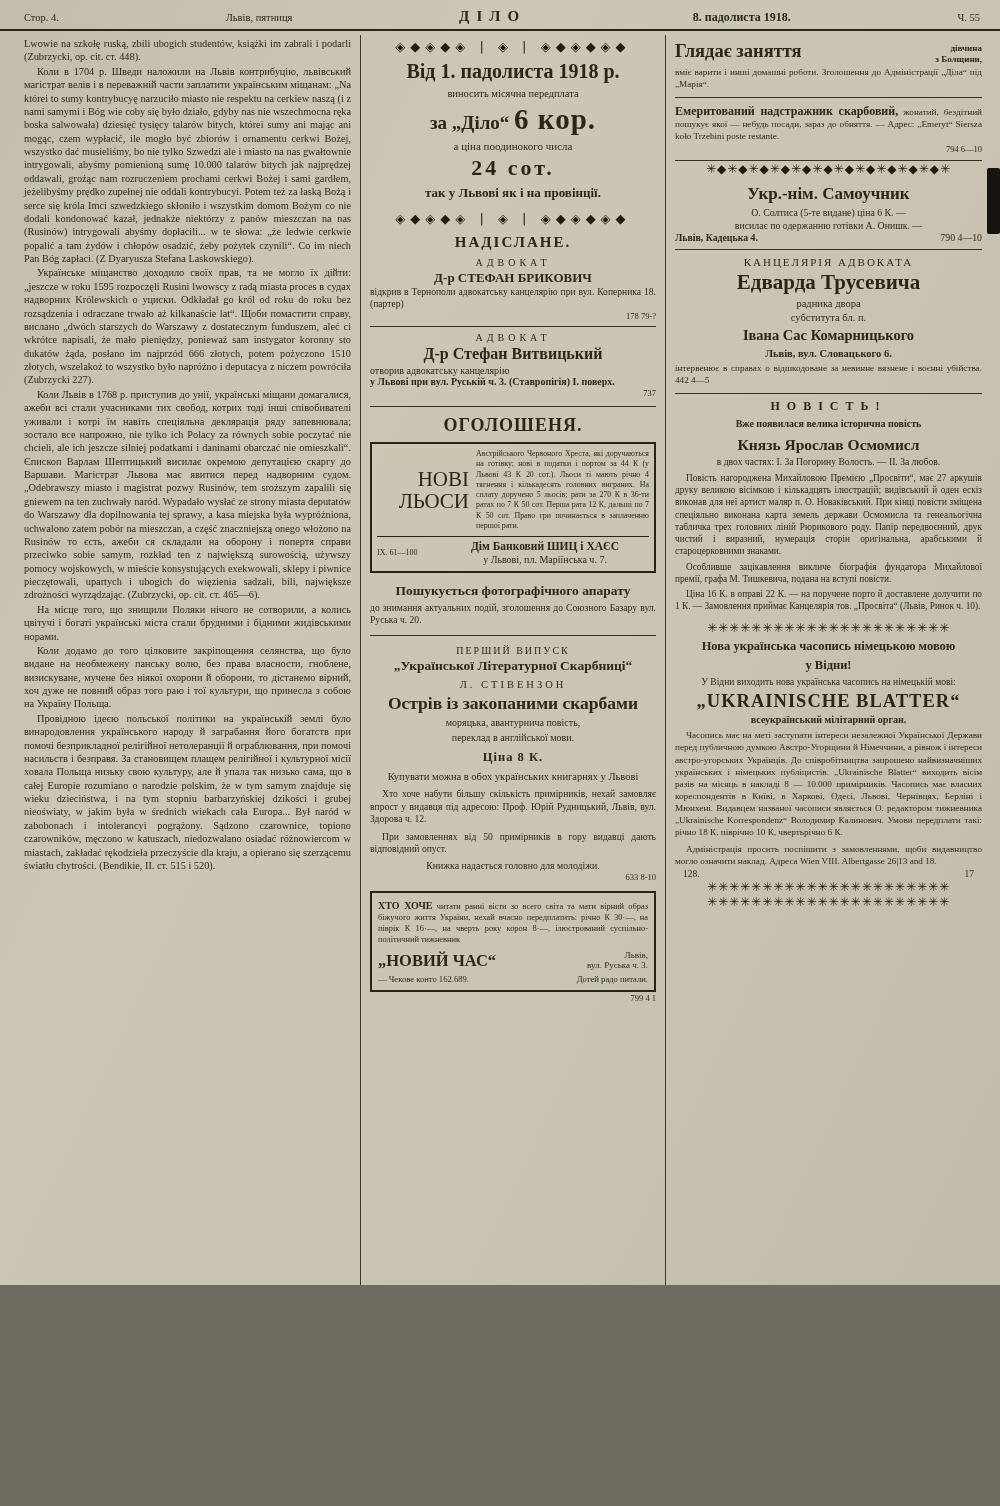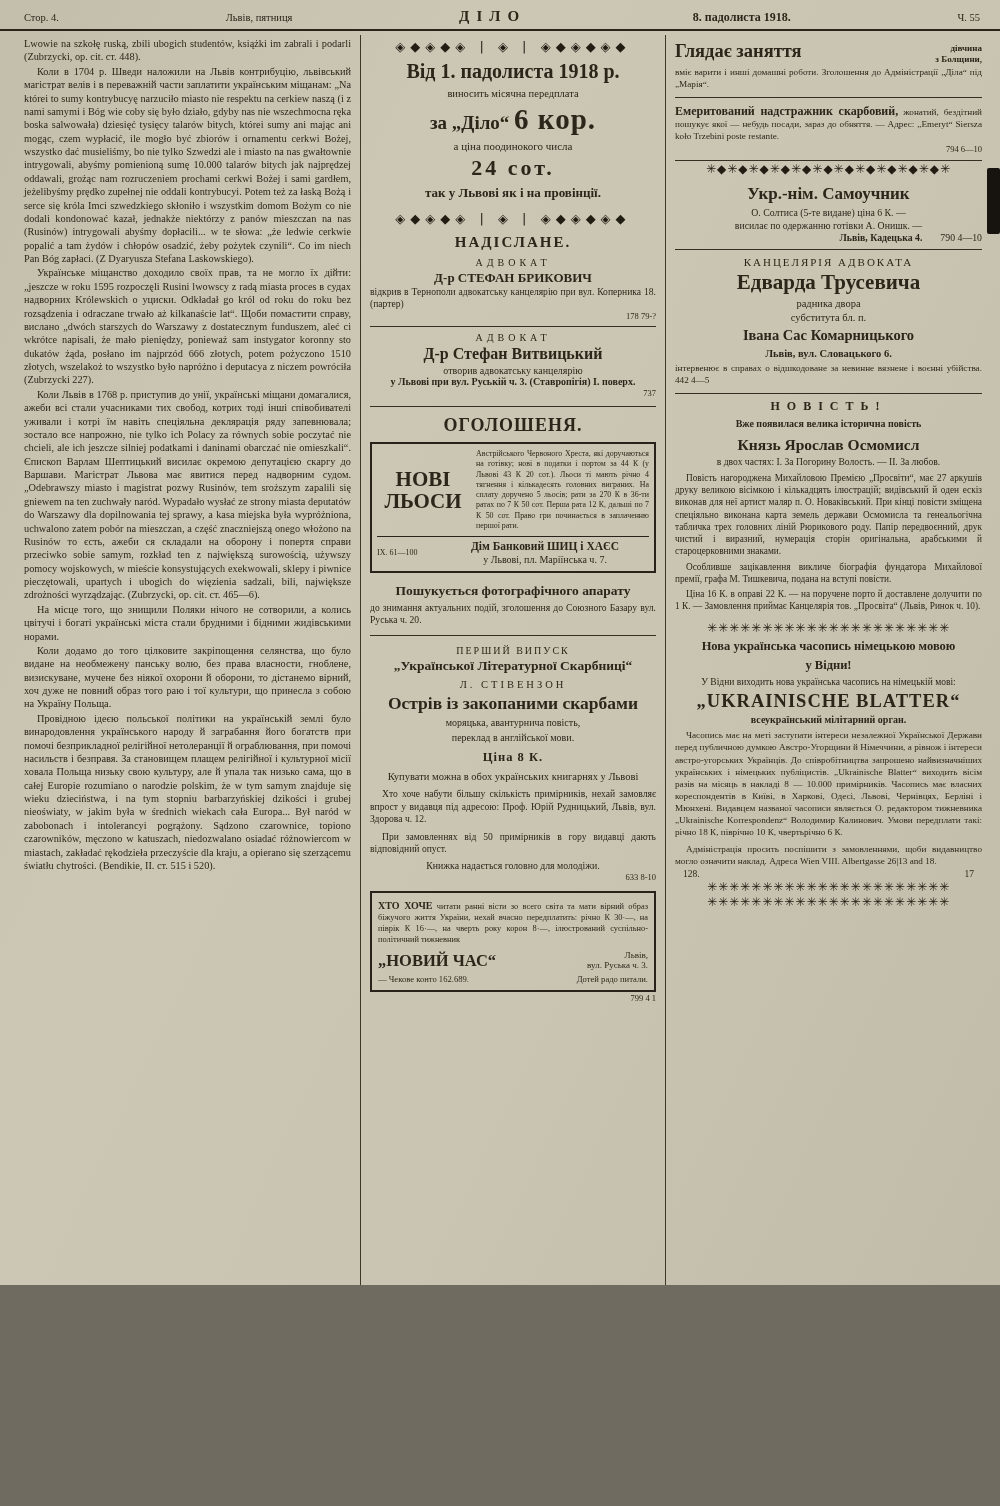--- a/index.html
+++ b/index.html
@@ -39,28 +39,28 @@
   .sub-l6{font-size:13px;font-weight:bold;margin-top:4px;}
   
   .sec-head{text-align:center;font-weight:bold;}
   .nadislane{font-size:15px;letter-spacing:2px;margin:8px 0 6px;}
   .oholo{font-size:18px;letter-spacing:1px;border-top:1px solid #352f23;padding-top:8px;margin-top:8px;}
   
   .ad{margin:4px 0;}
   .ad-label{text-align:center;font-size:10px;letter-spacing:4px;}
   .ad-name1{text-align:center;font-weight:bold;font-size:13px;margin-top:2px;}
   .ad-name2{text-align:center;font-weight:bold;font-size:16px;margin:2px 0;}
-  .ad-center{text-align:center;font-size:10px;}
+  .ad-center{text-align:left;font-size:10px;}
   .ad-body{font-size:9.6px;text-align:justify;line-height:1.25;}
   .refline{display:flex;justify-content:flex-end;font-size:8.5px;margin-top:1px;}
   .rule{border-top:1px solid #352f23;margin:5px 0;}
   
   .losy-box{border:2px solid #27221a;padding:5px;margin-top:6px;}
   .losy-top{display:flex;gap:7px;}
-  .losy-title{width:92px;font-weight:bold;font-size:21px;line-height:1.05;text-align:center;align-self:center;}
+  .losy-title{width:92px;font-weight:normal;font-size:21px;line-height:1.05;text-align:right;align-self:center;}
   .losy-body{flex:1;font-size:7.9px;line-height:1.3;text-align:justify;}
   .losy-bottom{border-top:1px solid #27221a;margin-top:5px;padding-top:3px;display:flex;align-items:center;}
   .losy-ref{width:64px;font-size:8px;}
   .losy-bank{flex:1;text-align:center;font-weight:bold;font-size:11.5px;line-height:1.2;}
   .losy-bank .addr{font-weight:normal;font-size:10px;}
   
   .photo-head{text-align:center;font-weight:bold;font-size:13.5px;margin:10px 0 3px;}
   .photo-body{font-size:9.6px;text-align:justify;line-height:1.3;}
   
   .book{text-align:center;border-top:1px solid #352f23;margin-top:8px;padding-top:6px;}
@@ -85,21 +85,21 @@
   
   .r-ad{padding:4px 0 6px;border-bottom:1px solid #352f23;}
   .r1-row{display:flex;justify-content:space-between;align-items:flex-start;}
   .r1-head{font-size:18.5px;font-weight:bold;}
   .r1-side{font-size:9px;font-weight:bold;text-align:right;line-height:1.2;padding-top:2px;}
   .r-body{font-size:9.2px;text-align:justify;line-height:1.3;margin-top:2px;}
   .r2 b{font-size:12px;}
   .r3-head{text-align:center;font-weight:bold;font-size:15.5px;margin-bottom:2px;}
   .r-center{text-align:center;font-size:9.8px;line-height:1.35;}
   .sam-head{text-align:center;font-weight:bold;font-size:17px;margin:3px 0 2px;}
-  .sam-last{display:flex;justify-content:flex-end;gap:18px;font-size:9.8px;}
+  .sam-last{display:flex;justify-content:space-between;gap:18px;font-size:9.8px;}
   .tru{padding:6px 0;border-bottom:1px solid #352f23;}
   .tru-label{text-align:center;font-size:11px;letter-spacing:2px;}
   .tru-name{text-align:center;font-size:21px;font-weight:bold;margin-top:2px;}
   .tru-line{text-align:center;font-size:10.5px;margin-top:3px;}
   .tru-name2{text-align:center;font-size:14.5px;font-weight:bold;margin-top:4px;}
   .tru-addr{text-align:center;font-size:10.5px;font-weight:bold;margin-top:4px;}
   .tru-body{font-size:9.2px;text-align:justify;margin-top:4px;line-height:1.3;}
   .novist{padding:5px 0 4px;}
   .novist-head{text-align:center;font-weight:bold;font-size:12px;letter-spacing:7px;}
   .novist-intro{text-align:center;font-weight:bold;font-size:10px;margin-top:4px;}

